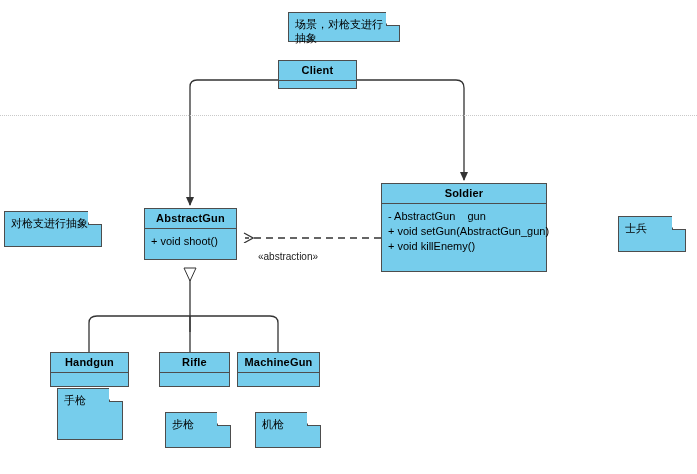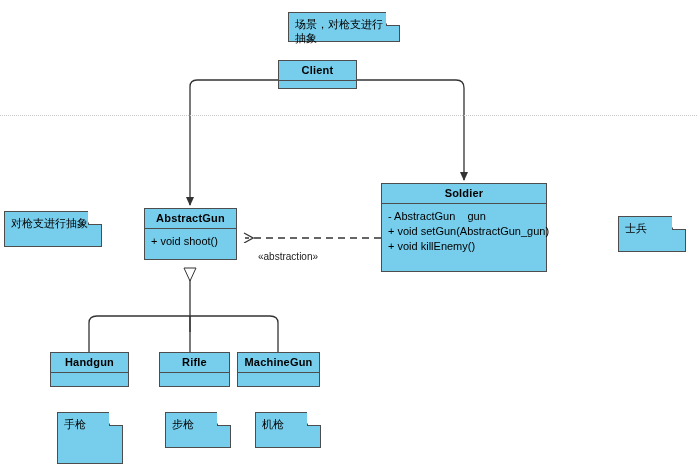--- a/index.html
+++ b/index.html
@@ -157,21 +157,21 @@
   <div class="uml-note" style="left:4px; top:211px; width:98px; height:36px;">
     <div class="fold"></div>
     <div class="note-text">对枪支进行抽象</div>
   </div>
 
   <div class="uml-note" style="left:618px; top:216px; width:68px; height:36px;">
     <div class="fold"></div>
     <div class="note-text">士兵</div>
   </div>
 
-  <div class="uml-note" style="left:57px; top:412px; width:66px; height:52px;">
+  <div class="uml-note" style="left:57px; top:388px; width:66px; height:52px;">
     <div class="fold"></div>
     <div class="note-text">手枪</div>
   </div>
 
   <div class="uml-note" style="left:165px; top:412px; width:66px; height:36px;">
     <div class="fold"></div>
     <div class="note-text">步枪</div>
   </div>
 
   <div class="uml-note" style="left:255px; top:412px; width:66px; height:36px;">

